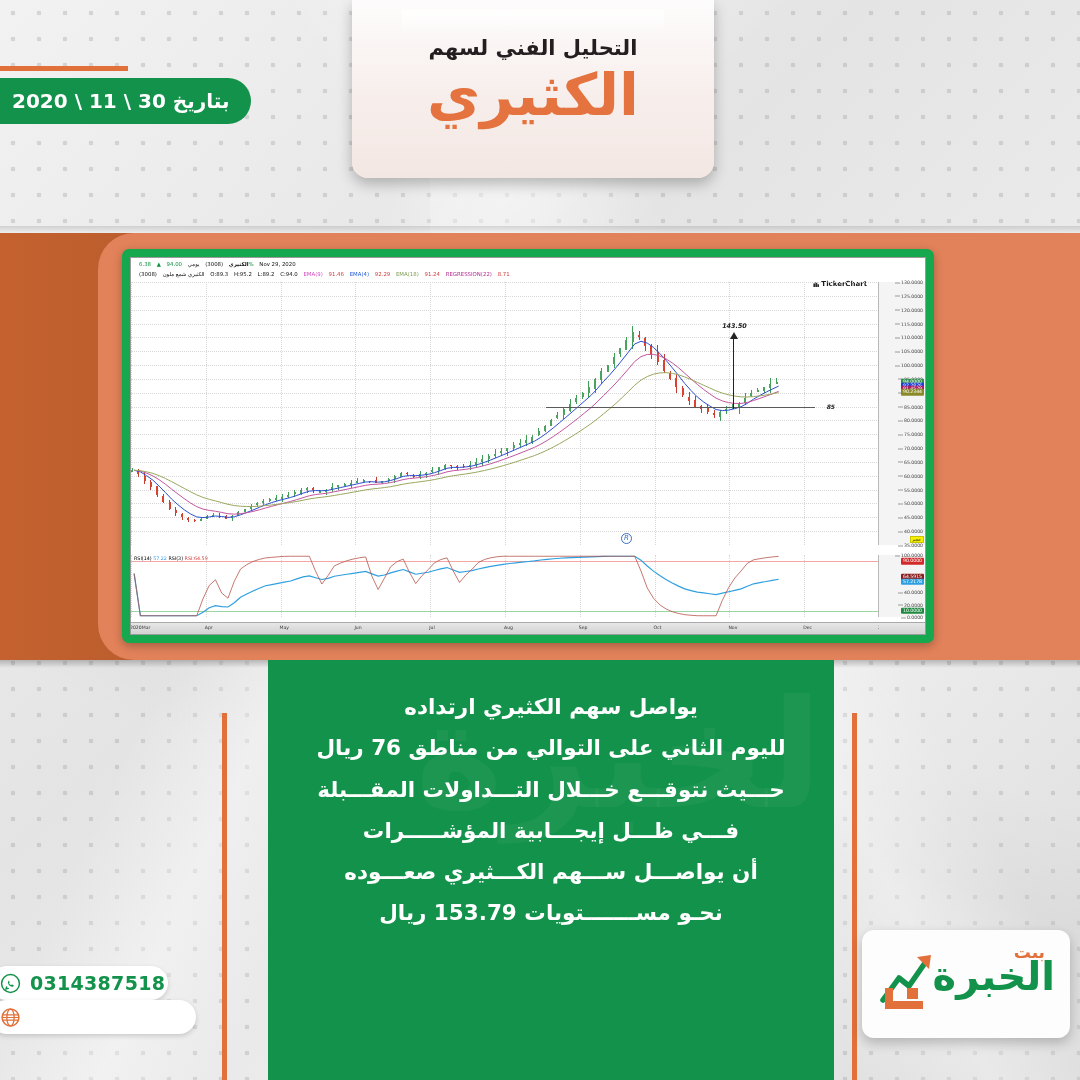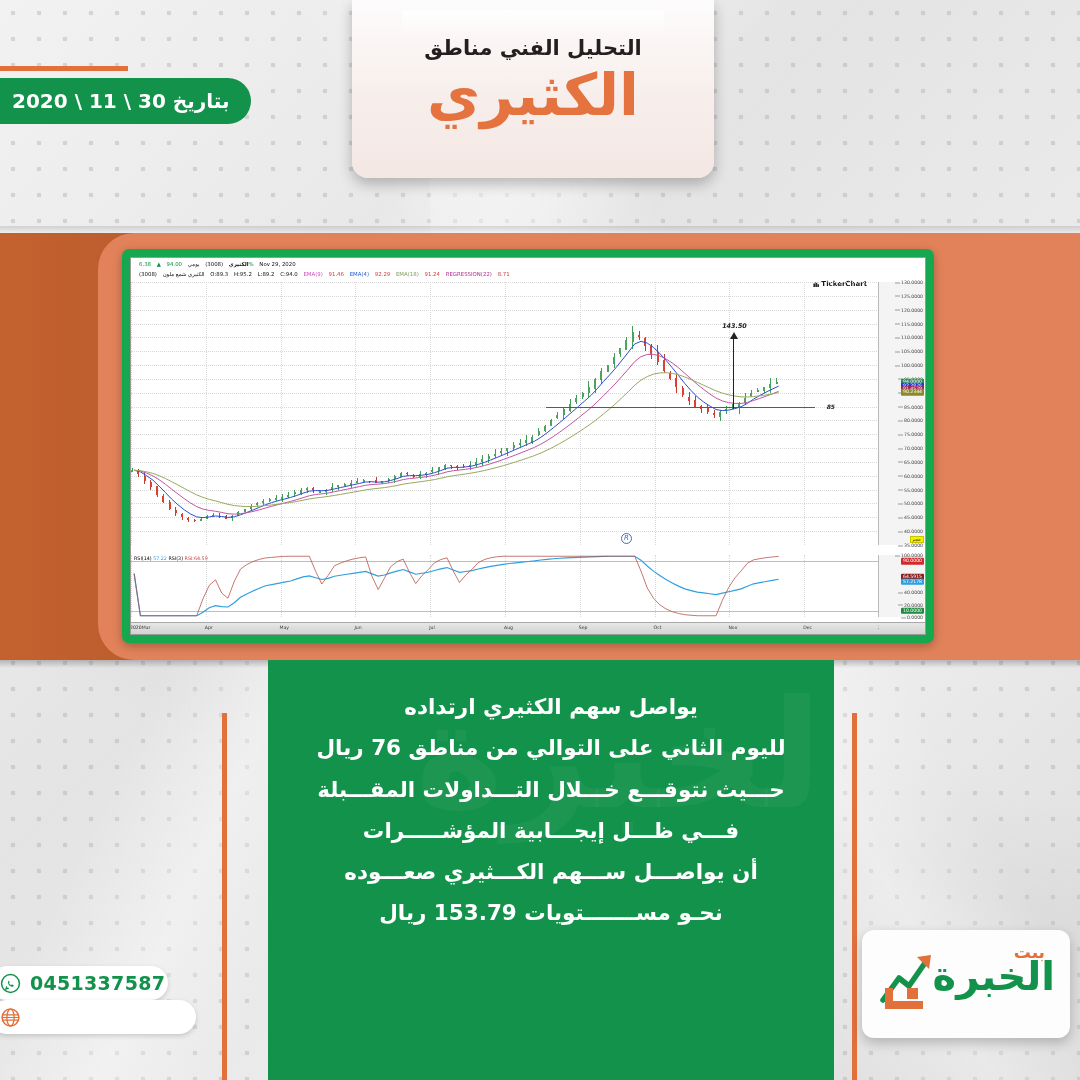--- a/index.html
+++ b/index.html
@@ -187,21 +187,21 @@
 <body>
 
 <div class="stage">
 
   <div class="bg-base"></div>
   <div class="bg-dots"></div>
   <div class="bg-diag"></div>
   <div class="bg-chev"></div>
 
   <div class="title-card">
-    <div class="title-sub">التحليل الفني مناطق</div>
+    <div class="title-sub">التحليل الفني لسهم</div>
     <div class="title-main">الكثيري</div>
   </div>
 
   <div class="date-rule"></div>
   <div class="date-badge">بتاريخ 30 \ 11 \ 2020</div>
 
   <div class="top-strip"></div>
   <div class="band">
     <div class="band-inner"></div>
 
@@ -798,21 +798,21 @@
         <div class="bl">نحـو مســـــــتويات 153.79 ريال</div>
       </div>
   </div>
 
   <div class="pill pill-wa">
     <svg class="ic" viewBox="0 0 24 24">
       <circle cx="12" cy="12" r="10.2" fill="none" stroke="#12924a" stroke-width="1.7"></circle>
       <path d="M7.6 15.9l-.7 2.4 2.5-.7" fill="none" stroke="#12924a" stroke-width="1.7" stroke-linecap="round"></path>
       <path d="M9.6 8.5c.3-.1.6 0 .8.4l.6 1.3c.1.3 0 .5-.2.7l-.4.4c-.1.1-.2.3-.1.5.4.9 1.1 1.6 2 2 .2.1.4 0 .5-.1l.4-.4c.2-.2.4-.3.7-.2l1.3.6c.4.2.5.5.4.8-.2.8-1 1.3-1.9 1.2-2.2-.3-4.3-2.4-4.6-4.6-.1-.9.4-1.7 1.2-1.9z" fill="#12924a"></path>
     </svg>
-    <span class="txt">0451337587</span>
+    <span class="txt">0314387518</span>
   </div>
 
   <div class="pill pill-web">
     <svg class="ic" viewBox="0 0 24 24">
       <circle cx="12" cy="12" r="9.6" fill="none" stroke="#e2703a" stroke-width="1.7"></circle>
       <ellipse cx="12" cy="12" rx="4.2" ry="9.6" fill="none" stroke="#e2703a" stroke-width="1.5"></ellipse>
       <path d="M2.7 9h18.6M2.7 15h18.6M2.4 12h19.2" stroke="#e2703a" stroke-width="1.4" fill="none"></path>
     </svg>
   </div>
 

